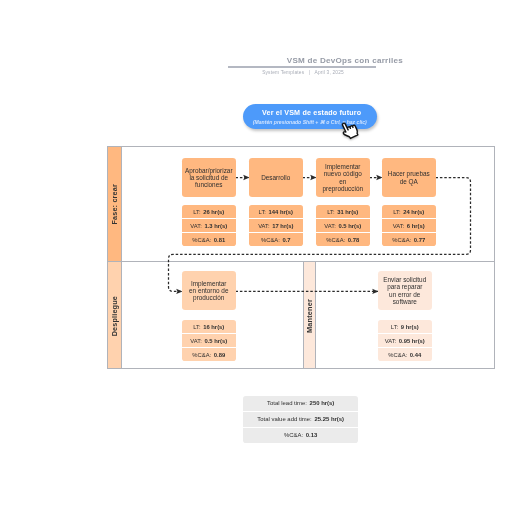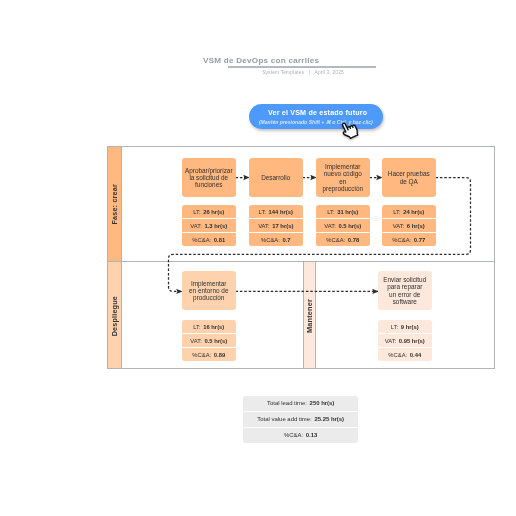--- a/index.html
+++ b/index.html
@@ -1,24 +1,24 @@
 <!DOCTYPE html>
 <html><head>
 <meta charset="utf-8">
 <style>
   html,body{margin:0;padding:0;}
   body{width:516px;height:516px;background:#ffffff;font-family:"Liberation Sans",sans-serif;overflow:hidden;position:relative;}
   .page{position:absolute;inset:0;}
   
   #header{position:absolute;left:0;top:0;width:516px;text-align:center;}
-  #doc-title{font-size:8.1px;font-weight:bold;color:#969ba6;letter-spacing:.25px;position:absolute;left:203px;top:56.2px;width:200px;text-align:left;}
+  #doc-title{font-size:8.1px;font-weight:bold;color:#969ba6;letter-spacing:.25px;position:absolute;left:203px;top:56.2px;width:200px;text-align:right;}
   #title-rule{position:absolute;left:228px;top:66.4px;width:148px;height:1.2px;background:#b4b8c2;}
   #doc-subtitle{position:absolute;left:203px;top:69.8px;width:200px;text-align:center;font-size:4.82px;color:#a9adb7;letter-spacing:.18px;}
   
-  #cta{position:absolute;left:249px;top:103.5px;width:133.6px;height:25.3px;background:#4d9afa;border-radius:12.7px;box-shadow:1px 2px 3px rgba(0,0,0,.24);}
+  #cta{position:absolute;left:243px;top:103.5px;width:133.6px;height:25.3px;background:#4d9afa;border-radius:12.7px;box-shadow:1px 2px 3px rgba(0,0,0,.24);}
   #cta-title{position:absolute;left:1.8px;top:5.6px;width:133.6px;text-align:center;color:#fff;font-size:7.15px;font-weight:bold;letter-spacing:.18px;}
   #cta-sub{position:absolute;left:0;top:15.2px;width:133.6px;text-align:center;color:#cfe3ff;font-size:5.1px;font-style:italic;font-weight:bold;}
   
   #lanes{position:absolute;left:107.3px;top:146.3px;width:388.2px;height:222.3px;border:1px solid #b0b3ba;box-sizing:border-box;overflow:hidden;}
   .lane{position:absolute;left:0;width:100%;box-sizing:border-box;}
   #lane1{top:0;height:115px;border-bottom:1px solid #b0b3ba;box-sizing:border-box;}
   #lane2{top:115px;height:107.3px;}
   .lane-head{position:absolute;left:0;top:0;width:13px;height:100%;display:flex;align-items:center;justify-content:center;}
   .lane-head span{writing-mode:vertical-rl;transform:rotate(180deg);font-size:7.2px;font-weight:bold;color:#333;white-space:nowrap;letter-spacing:.2px;}
   #lane1 .lane-head{background:#ffb880;}

